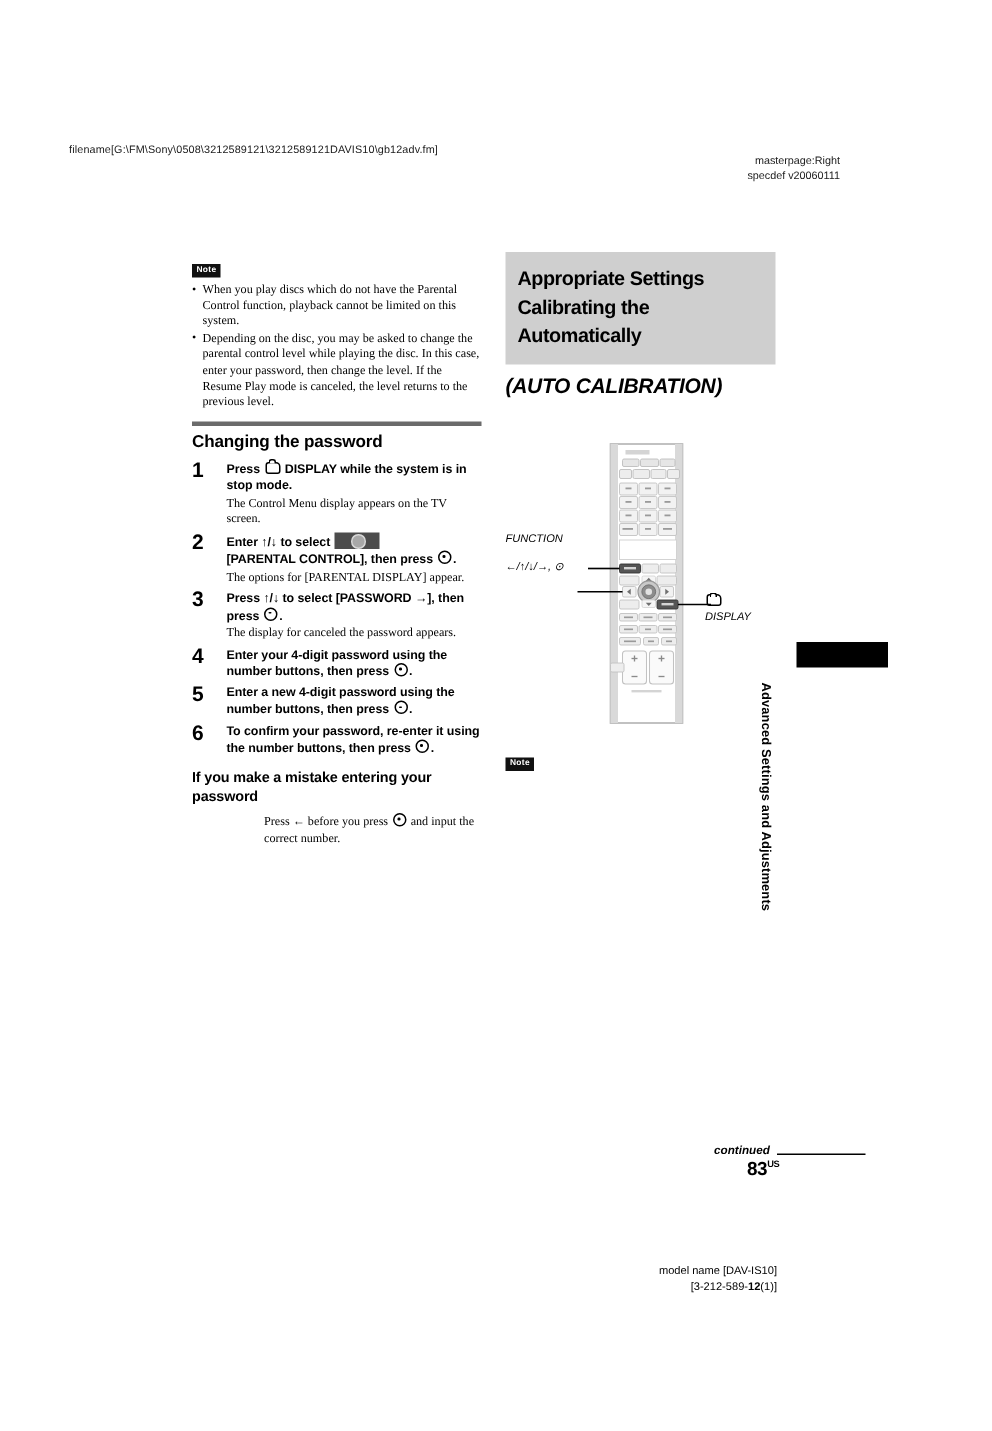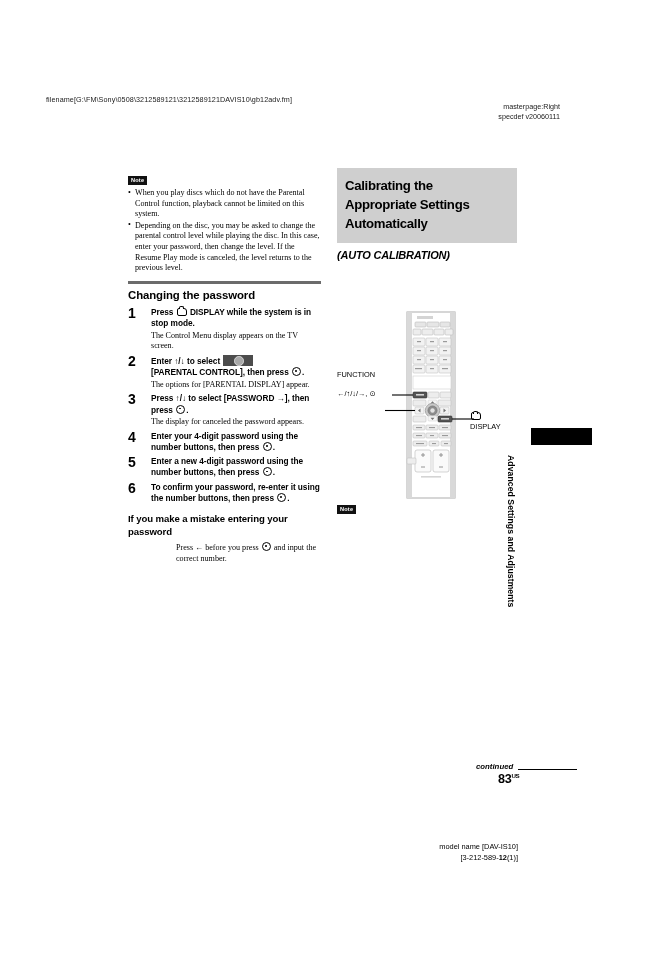--- a/index.html
+++ b/index.html
@@ -217,36 +217,37 @@
     font-family: "Liberation Sans", sans-serif;
     font-weight: bold;
     font-size: 13.2px;
     line-height: 19px;
     letter-spacing: -0.3px;
   }
   .auto-cal {
     font-family: "Liberation Sans", sans-serif;
     font-weight: bold;
     font-style: italic;
-    font-size: 11px;
+    font-size: 14px;
     margin: 6px 0 7px 0;
     letter-spacing: -0.2px;
   }
   .rc-intro {
     font-size: 8.1px;
     line-height: 10.6px;
   }
 
   
   .remote-wrap {
     position: absolute;
     left: 337px;
-    top: 300px;
+    top: 284px;
     width: 200px;
     height: 200px;
+    font-style: italic;
   }
   .callout-text {
     position: absolute;
     font-family: "Liberation Sans", sans-serif;
     font-size: 7.4px;
     line-height: 9px;
     color: #000;
     white-space: nowrap;
   }
   #callout-function { left: 0px; top: 70px; }
@@ -377,22 +378,22 @@
       <div class="step-num">6</div>
       <div class="step-title"><span>To confirm your password, re-enter it using the number buttons, then press </span><span class="glyph-enter"></span><span>.</span></div>
     </div>
 
     <h3 class="sub-head">If you make a mistake entering your password</h3>
     <div class="step-body" style="margin-top:0;padding-left:48px;"><span>Press ← before you press </span><span class="glyph-enter"></span><span> and input the correct number.</span></div>
   </div>
 
   <div class="col-right">
     <div class="shade-head">
+      <div class="line">Appropriate Settings</div>
       <div class="line">Calibrating the</div>
-      <div class="line">Appropriate Settings</div>
       <div class="line">Automatically</div>
     </div>
     <div class="auto-cal">(AUTO CALIBRATION)</div>
   </div>
 
   <div class="remote-wrap">
     <svg width="200" height="200" viewBox="0 0 200 200">
 
       <rect x="70" y="12" width="48" height="186" fill="#ffffff" stroke="#b5b5b5" stroke-width="1.1"></rect>
       <rect x="70" y="12" width="5" height="186" fill="#d9d9d9" stroke="none"></rect>

